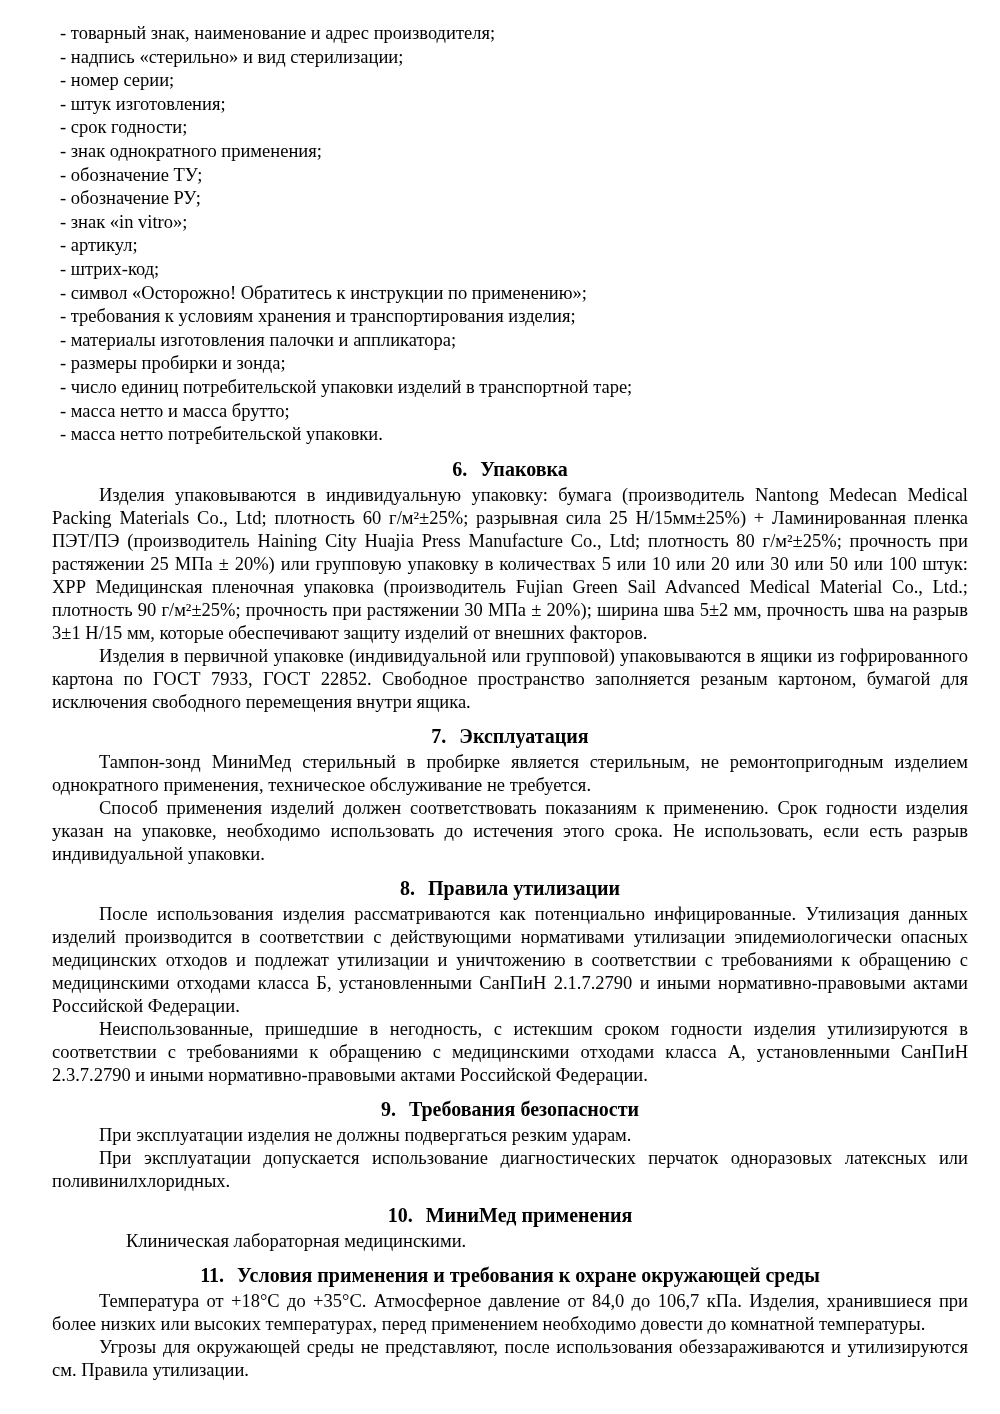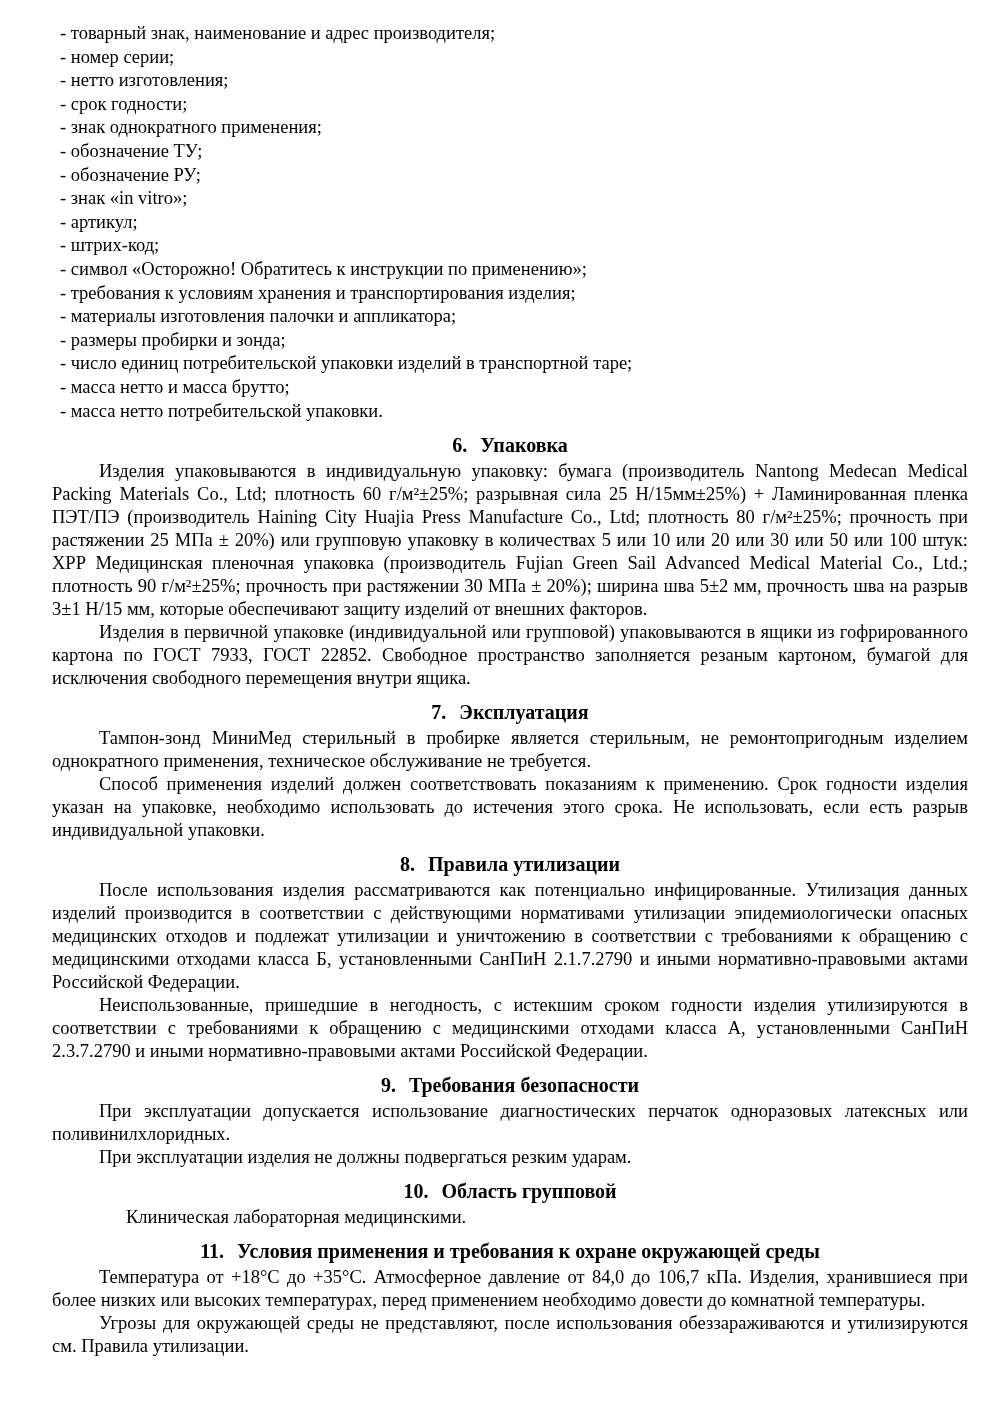--- a/index.html
+++ b/index.html
@@ -49,22 +49,23 @@
   .para.indent-lg {
     text-indent: 74px;
   }
 </style>
 </head>
 <body>
 
 <div class="page">
   <div class="marking-list" id="list">
       <div class="list-line">- товарный знак, наименование и адрес производителя;</div>
+      <div class="list-line">- надпись «стерильно» и вид стерилизации;</div>
       <div class="list-line">- номер серии;</div>
-      <div class="list-line">- нетто изготовления;</div>
+      <div class="list-line">- штук изготовления;</div>
       <div class="list-line">- срок годности;</div>
       <div class="list-line">- знак однократного применения;</div>
       <div class="list-line">- обозначение ТУ;</div>
       <div class="list-line">- обозначение РУ;</div>
       <div class="list-line">- знак «in vitro»;</div>
       <div class="list-line">- артикул;</div>
       <div class="list-line">- штрих-код;</div>
       <div class="list-line">- символ «Осторожно! Обратитесь к инструкции по применению»;</div>
       <div class="list-line">- требования к условиям хранения и транспортирования изделия;</div>
       <div class="list-line">- материалы изготовления палочки и аппликатора;</div>
@@ -84,25 +85,25 @@
         <p class="para">Тампон-зонд МиниМед стерильный в пробирке является стерильным, не ремонтопригодным изделием однократного применения, техническое обслуживание не требуется.</p>
         <p class="para">Способ применения изделий должен соответствовать показаниям к применению. Срок годности изделия указан на упаковке, необходимо использовать до истечения этого срока. Не использовать, если есть разрыв индивидуальной упаковки.</p>
       </section>
       <section>
         <div class="heading"><span class="h-num">8.</span><span class="h-title">Правила утилизации</span></div>
         <p class="para">После использования изделия рассматриваются как потенциально инфицированные. Утилизация данных изделий производится в соответствии с действующими нормативами утилизации эпидемиологически опасных медицинских отходов и подлежат утилизации и уничтожению в соответствии с требованиями к обращению с медицинскими отходами класса Б, установленными СанПиН 2.1.7.2790 и иными нормативно-правовыми актами Российской Федерации.</p>
         <p class="para">Неиспользованные, пришедшие в негодность, с истекшим сроком годности изделия утилизируются в соответствии с требованиями к обращению с медицинскими отходами класса А, установленными СанПиН 2.3.7.2790 и иными нормативно-правовыми актами Российской Федерации.</p>
       </section>
       <section>
         <div class="heading"><span class="h-num">9.</span><span class="h-title">Требования безопасности</span></div>
+        <p class="para">При эксплуатации изделия не должны подвергаться резким ударам.</p>
         <p class="para">При эксплуатации допускается использование диагностических перчаток одноразовых латексных или поливинилхлоридных.</p>
-        <p class="para">При эксплуатации изделия не должны подвергаться резким ударам.</p>
       </section>
       <section>
-        <div class="heading tight"><span class="h-num">10.</span><span class="h-title">Область групповой</span></div>
+        <div class="heading tight"><span class="h-num">10.</span><span class="h-title">МиниМед применения</span></div>
         <p class="para indent-lg">Клиническая лабораторная медицинскими.</p>
       </section>
       <section>
         <div class="heading"><span class="h-num">11.</span><span class="h-title">Условия применения и требования к охране окружающей среды</span></div>
         <p class="para">Температура от +18°С до +35°С. Атмосферное давление от 84,0 до 106,7 кПа. Изделия, хранившиеся при более низких или высоких температурах, перед применением необходимо довести до комнатной температуры.</p>
         <p class="para">Угрозы для окружающей среды не представляют, после использования обеззараживаются и утилизируются см. Правила утилизации.</p>
       </section>
     </div>
 </div>
 

